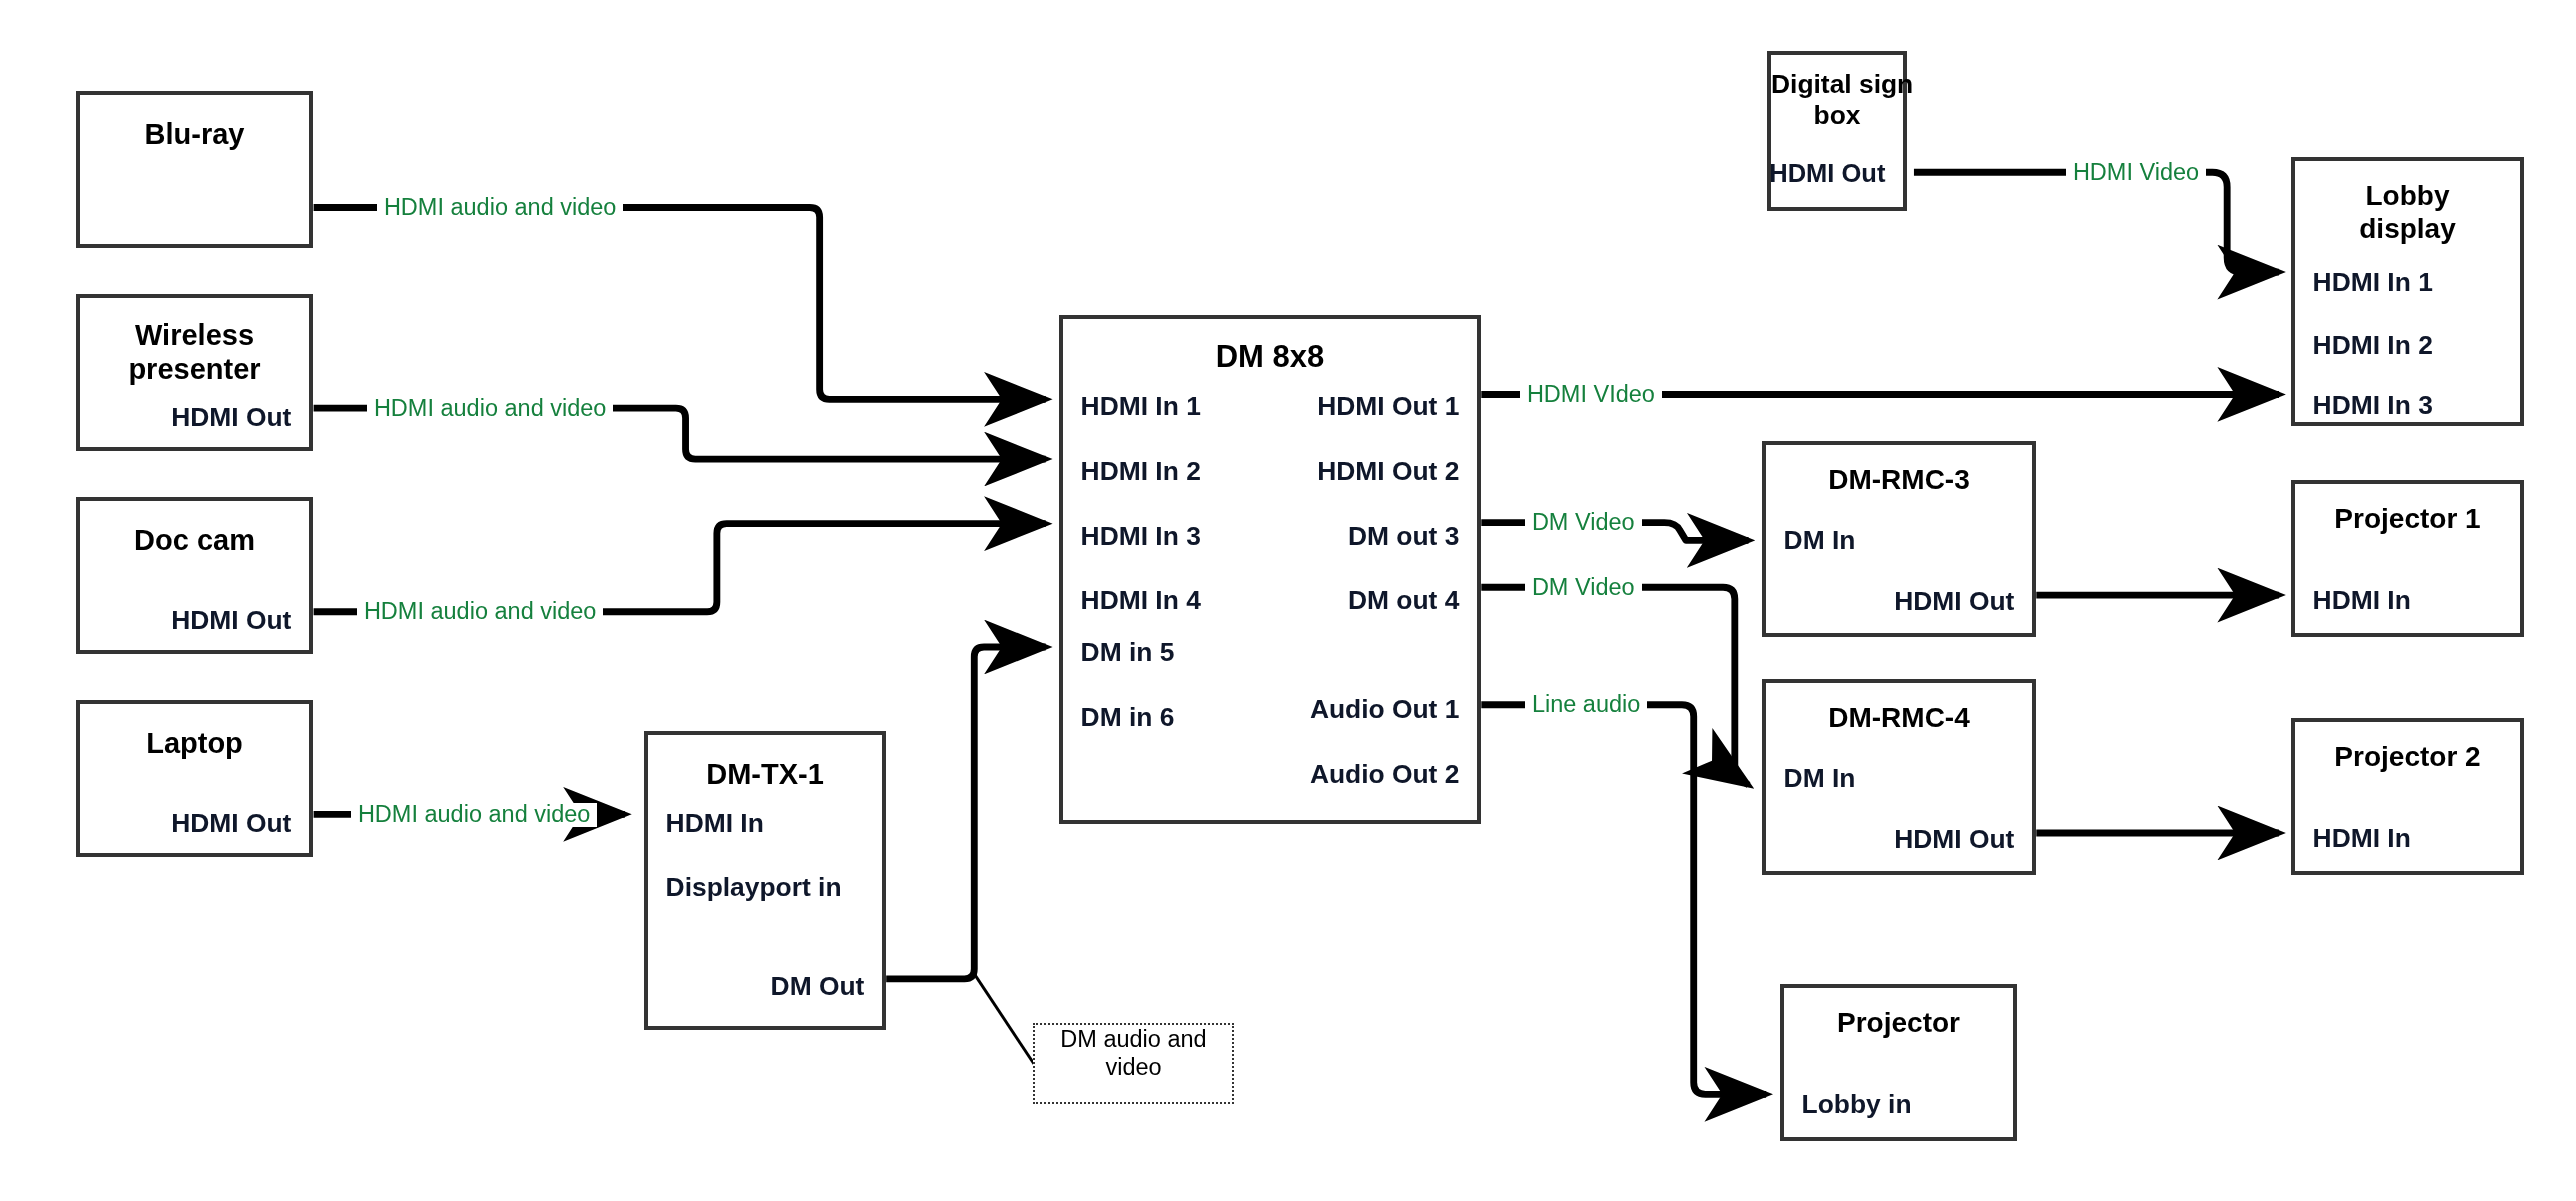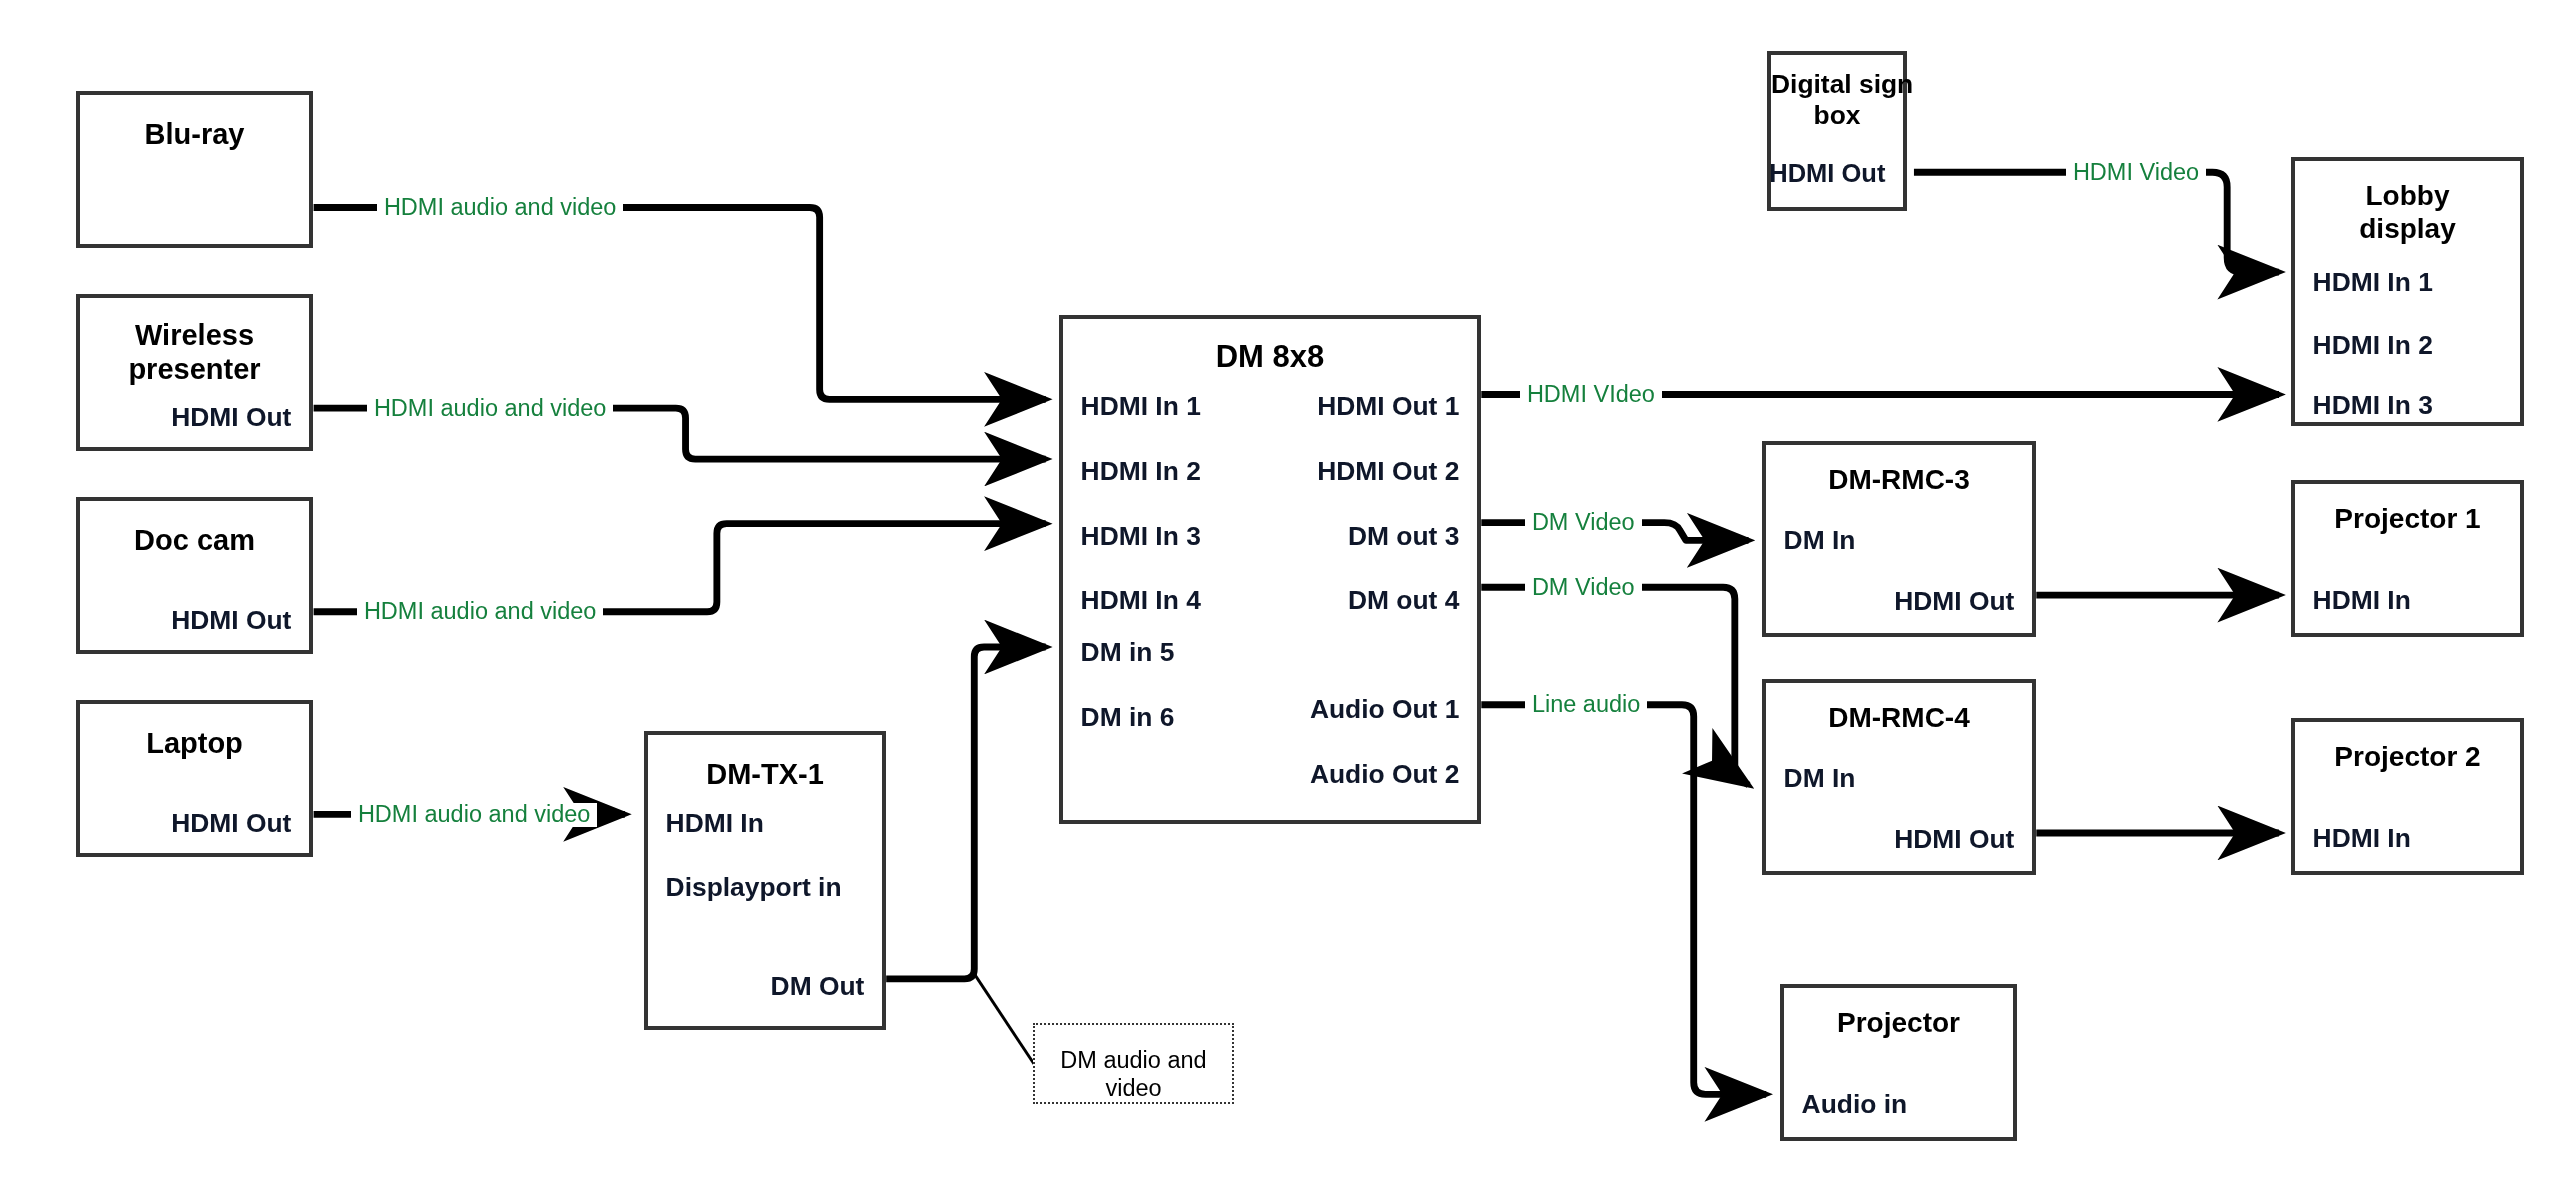--- a/index.html
+++ b/index.html
@@ -8,21 +8,21 @@
   svg#wires{position:absolute;left:0;top:0;width:2576px;height:1201px;pointer-events:none;}
 
   .node{position:absolute;box-sizing:border-box;border:4.9px solid #333333;background:#ffffff;}
   .node .title{position:absolute;left:0;right:0;text-align:center;font-weight:bold;
                color:#000000;line-height:1.18;}
   .port{position:absolute;color:#0f172a;white-space:nowrap;line-height:1;font-weight:bold;}
   .port.l{left:17.6px;text-align:left;}
   .port.r{right:17.6px;text-align:right;}
 
   .callout{position:absolute;box-sizing:border-box;border:2.9px dotted #333333;
-           background:#ffffff;display:flex;align-items:flex-end;justify-content:center;
+           background:#ffffff;display:flex;align-items:flex-start;justify-content:center;
            text-align:center;color:#000000;line-height:1.2;}
 
   .wlabel{position:absolute;color:#15803d;white-space:nowrap;background:#ffffff;
           padding:0 6.9px;line-height:1;}
 </style>
 </head>
 <body>
 
 <div id="stage">
 
@@ -137,21 +137,21 @@
     <div class="port l" style="top:103px;font-size:26.4px;">HDMI In</div>
   </div>
 
   <div class="node" style="left:2291px;top:718px;width:233px;height:157px;">
     <div class="title" style="top:17.6px;font-size:28px;">Projector 2</div>
     <div class="port l" style="top:103px;font-size:26.4px;">HDMI In</div>
   </div>
 
   <div class="node" style="left:1780px;top:984px;width:237px;height:157px;">
     <div class="title" style="top:17.6px;font-size:28px;">Projector</div>
-    <div class="port l" style="top:103px;font-size:26.4px;">Audio in</div>
+    <div class="port l" style="top:103px;font-size:26.4px;">Lobby in</div>
   </div>
 
   <div class="callout" style="left:1033px;top:1023px;width:201px;height:81px;font-size:23.5px;">
     <span>DM audio and video</span>
   </div>
 
   <div class="wlabel" style="left:377px;top:196px;font-size:23.5px;">HDMI audio and video</div>
   <div class="wlabel" style="left:367px;top:397px;font-size:23.5px;">HDMI audio and video</div>
   <div class="wlabel" style="left:357px;top:600px;font-size:23.5px;">HDMI audio and video</div>
   <div class="wlabel" style="left:351px;top:803px;font-size:23.5px;">HDMI audio and video</div>

